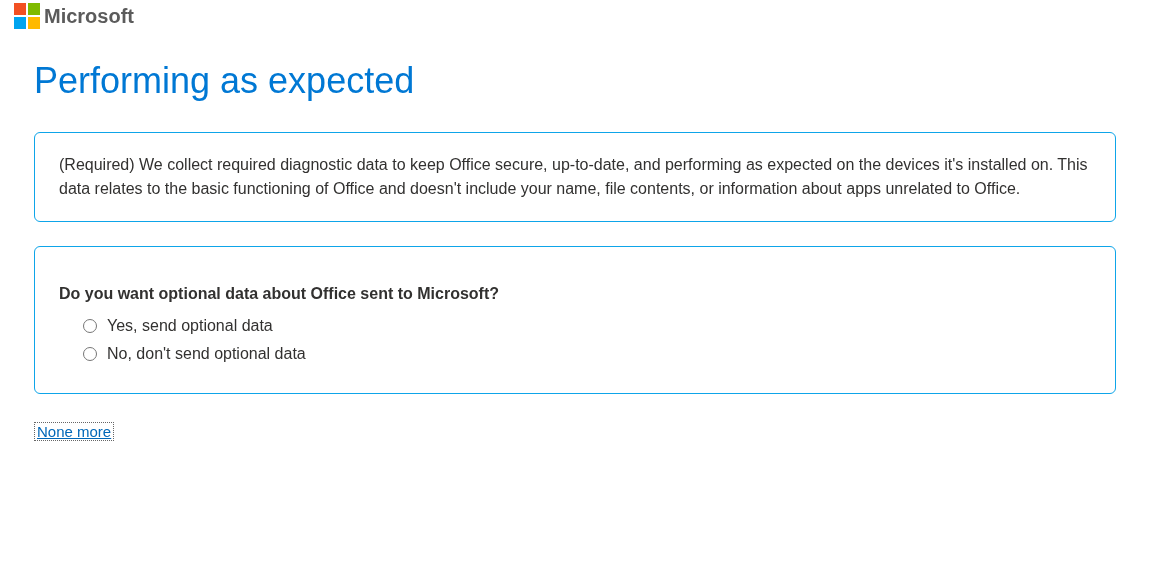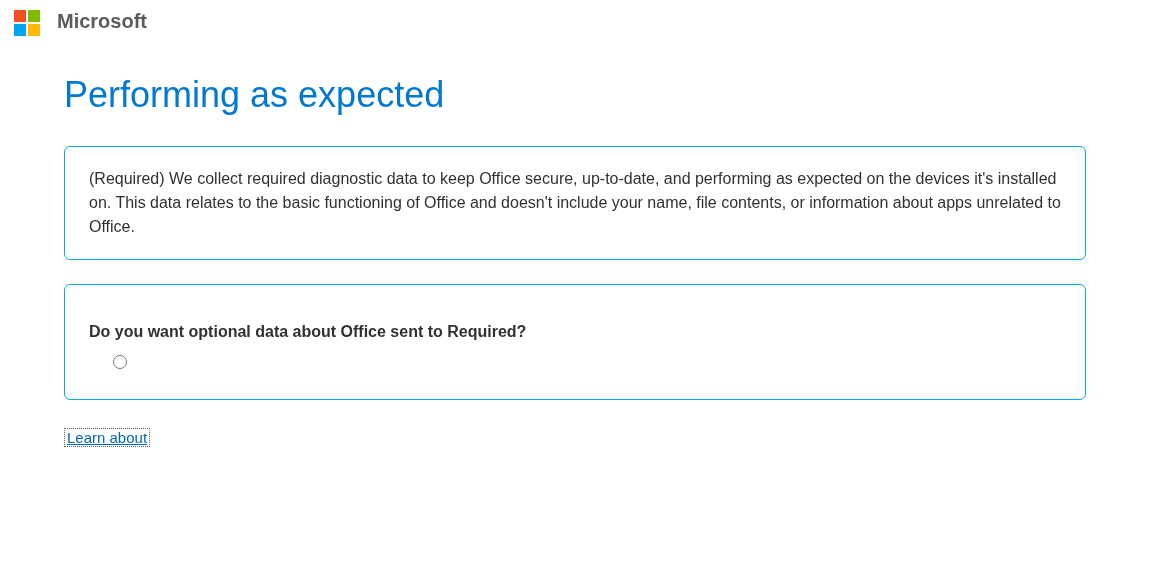--- a/index.html
+++ b/index.html
@@ -9,41 +9,41 @@
     }
     body {
       font-family: "Segoe UI", -apple-system, BlinkMacSystemFont, sans-serif;
       background: #ffffff;
       width: 1150px;
       height: 570px;
       overflow: hidden;
     }
     .header {
       display: flex;
-      align-items: flex-start;
-      padding: 10px 14px;
-      gap: 17px;
+      align-items: center;
+      padding: 3px 14px;
+      gap: 4px;
     }
     .ms-logo {
       display: grid;
       grid-template-columns: 12px 12px;
       grid-template-rows: 12px 12px;
       gap: 2px;
     }
     .ms-logo .sq1 { background: #f25022; }
     .ms-logo .sq2 { background: #7fba00; }
     .ms-logo .sq3 { background: #00a4ef; }
     .ms-logo .sq4 { background: #ffb900; }
     .ms-text {
       font-size: 20px;
       font-weight: 600;
       color: #5b5b5b;
     }
     .content {
-      padding: 0 64px;
+      padding: 0 34px;
     }
     .page-title {
       font-size: 36px;
       font-weight: 300;
       color: #0078d4;
       margin-top: 28px;
       margin-bottom: 30px;
     }
     .box {
       border: 1px solid #0ea5e9;
@@ -107,22 +107,27 @@
 </div>
 
 <div class="content">
   <h1 class="page-title">Performing as expected</h1>
 
   <div class="box">
     <p>(Required) We collect required diagnostic data to keep Office secure, up-to-date, and performing as expected on the devices it's installed on. This data relates to the basic functioning of Office and doesn't include your name, file contents, or information about apps unrelated to Office.</p>
   </div>
 
   <div class="box">
-    <div class="question">Do you want optional data about Office sent to Required?</div>
+    <div class="question">Do you want optional data about Office sent to Microsoft?</div>
 
     <div class="radio-row">
       <input type="radio" name="optdata" id="opt-yes" style="">
+      <label for="opt-yes">Yes, send optional data</label>
     </div>
 
+    <div class="radio-row">
+      <input type="radio" name="optdata" id="opt-no" style="">
+      <label for="opt-no">No, don't send optional data</label>
+    </div>
   </div>
 
-  <a class="learn-more">Learn about</a>
+  <a class="learn-more">None more</a>
 </div>
 
 </body></html>

